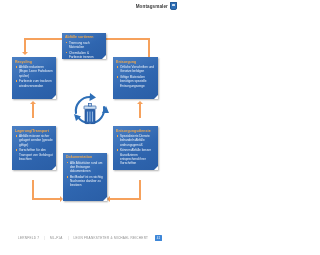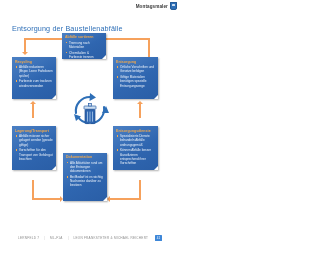--- a/index.html
+++ b/index.html
@@ -102,21 +102,20 @@
 </head>
 <body>
 
 <div class="slide">
 
   <div class="brand">
     <span class="brand-name">Montagsmaler</span>
     <span class="brand-logo"></span>
   </div>
 
-  <div class="page-title">Entsorgung der Baustellenabfälle</div>
 
   <div class="conn h" style="left:106px;top:38px;width:44px;"></div>
   <div class="conn v" style="left:148px;top:38px;height:21px;"></div>
   <div class="arrow ar-left" style="left:103px;top:35.3px;"></div>
 
   <div class="conn h" style="left:24px;top:38px;width:38px;"></div>
   <div class="conn v" style="left:24px;top:38px;height:14px;"></div>
   <div class="arrow ar-down" style="left:22.1px;top:52px;"></div>
 
   <div class="conn v" style="left:32px;top:104px;height:14px;"></div>

